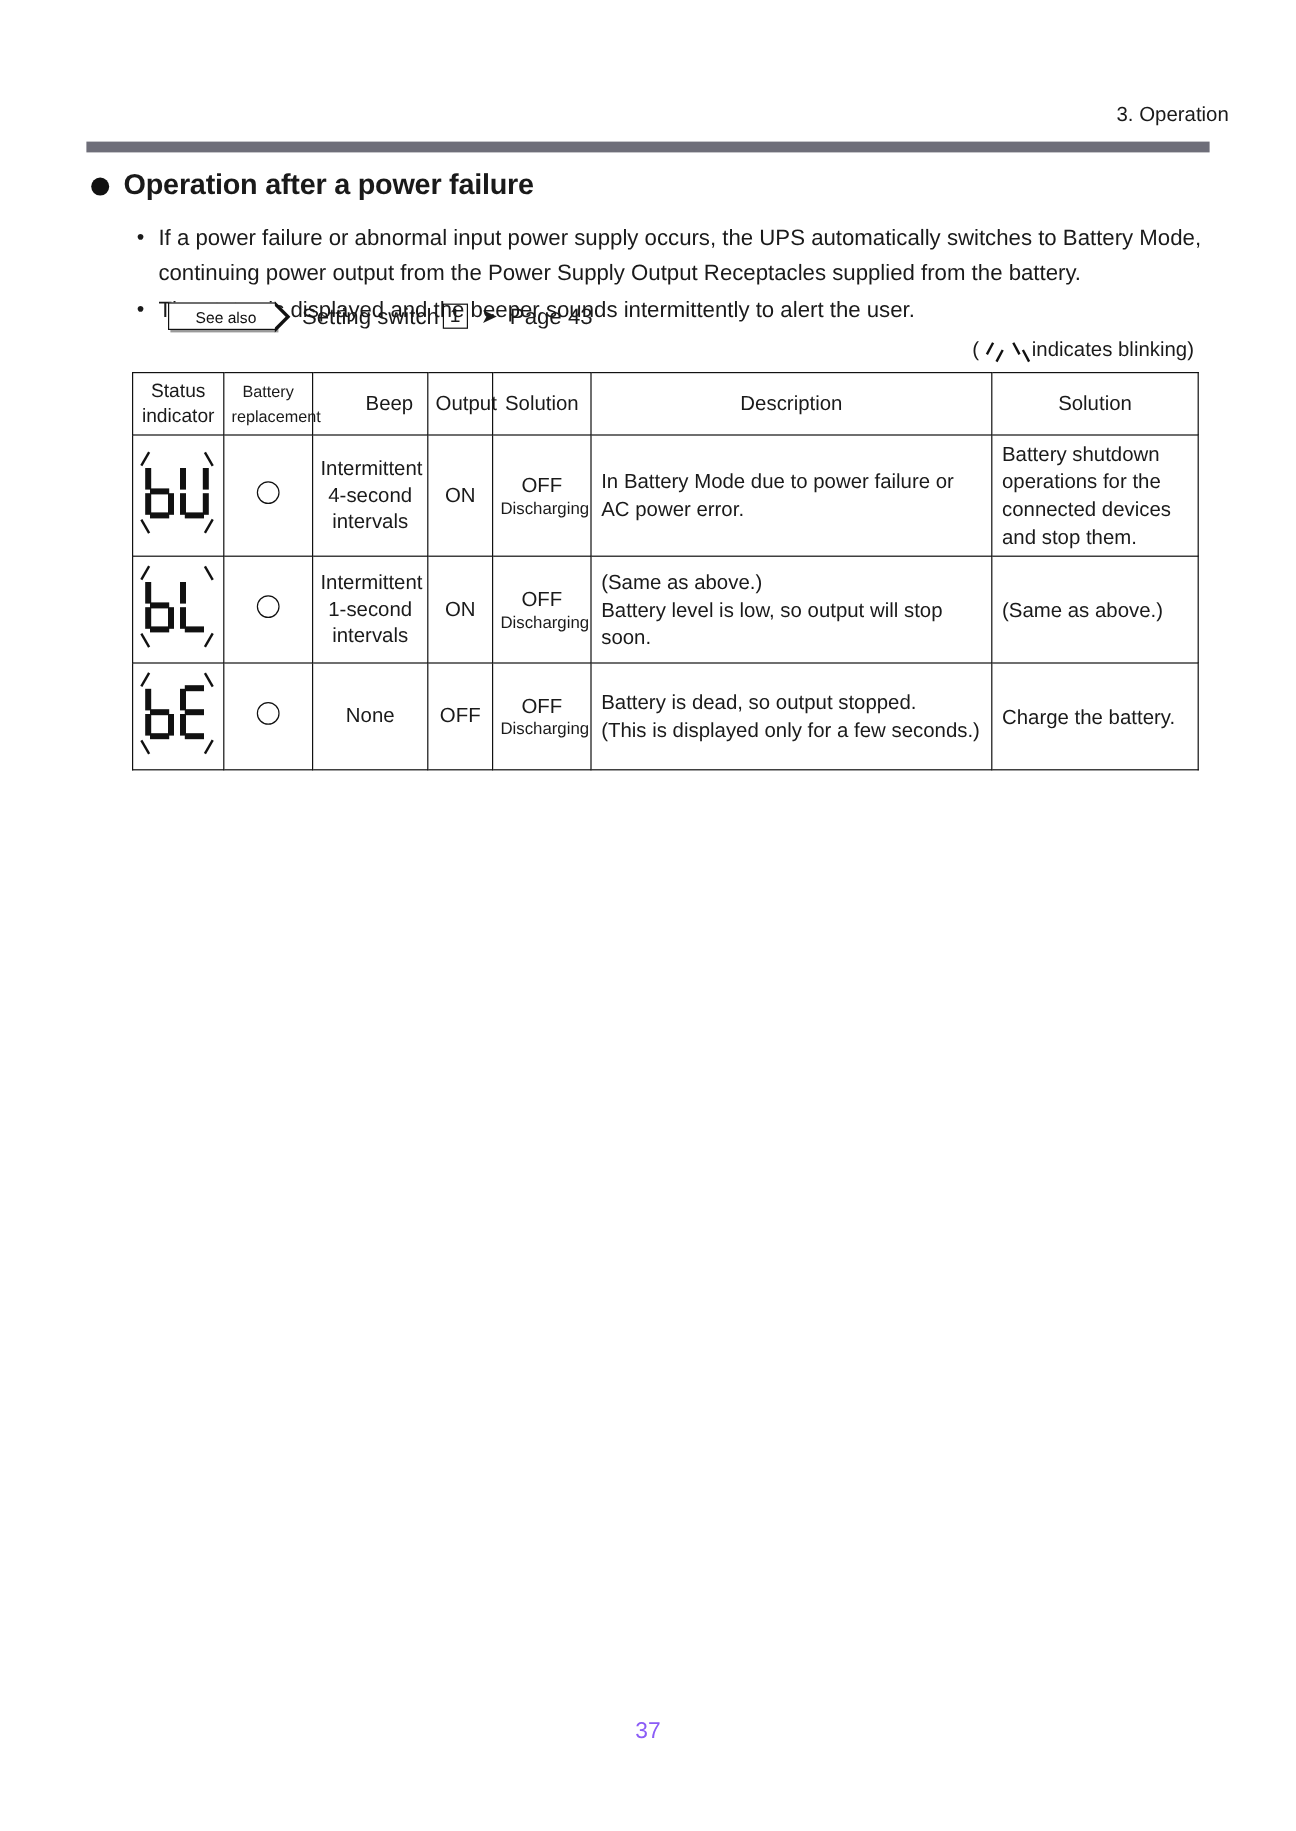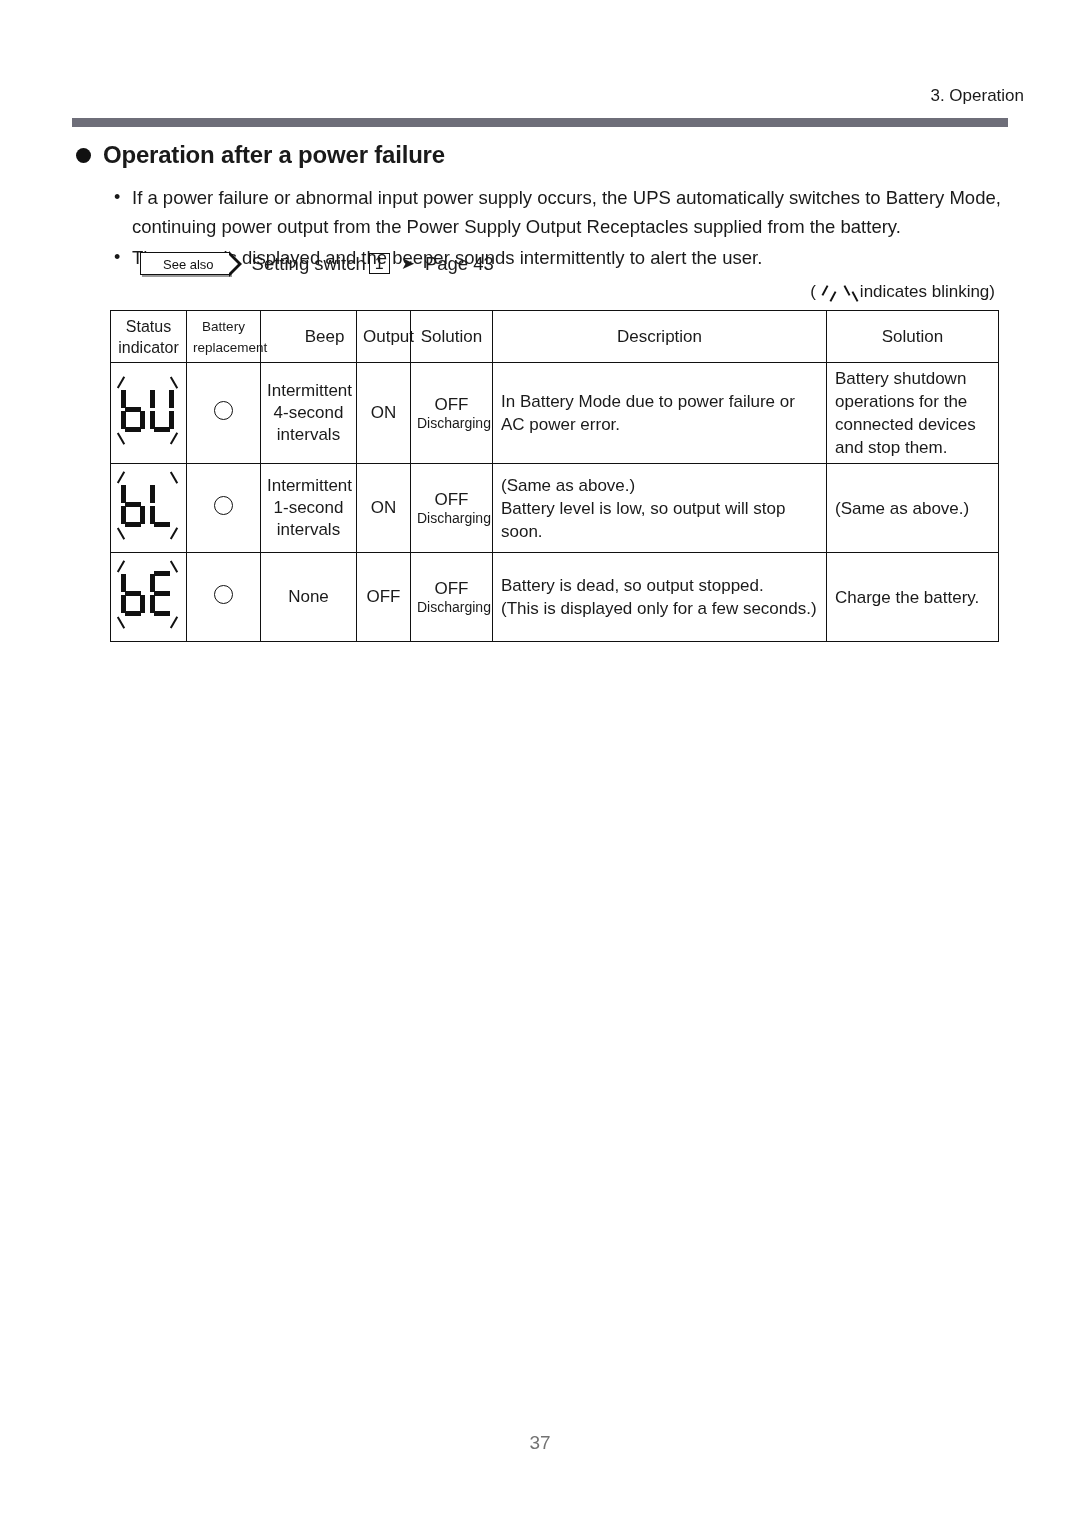--- a/index.html
+++ b/index.html
@@ -275,21 +275,21 @@
   .blink-ticks i.br { right: 10px; bottom: -1px; transform: rotate(30deg); }
 
   
   .page-number {
     position: absolute;
     left: 0;
     right: 0;
     top: 1432px;
     text-align: center;
     font-size: 19px;
-    color: #737373;
+    color: #8b5cf6;
   }
 </style>
 </head>
 <body>
 
 <div class="page-header">3. Operation</div>
 <div class="header-rule"></div>
 
 <div class="section-heading">
   <span class="heading-bullet"></span>

